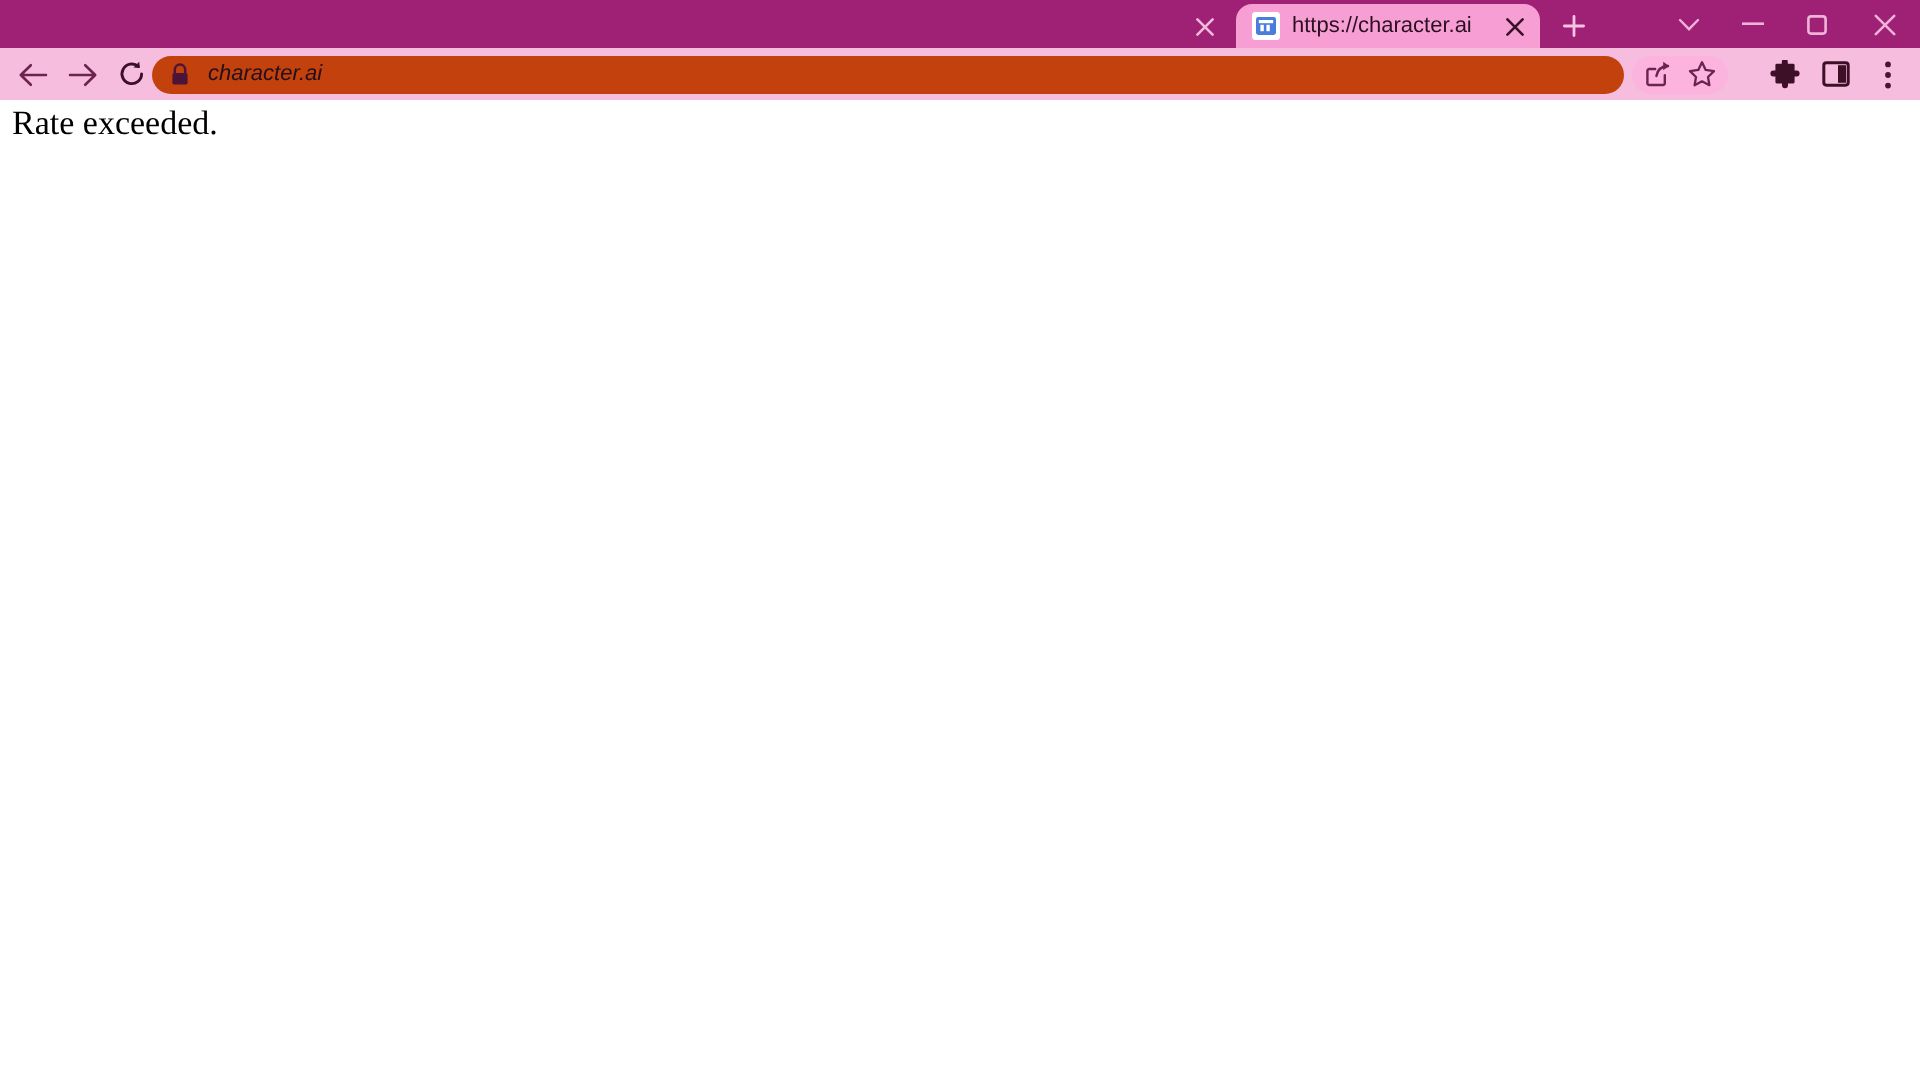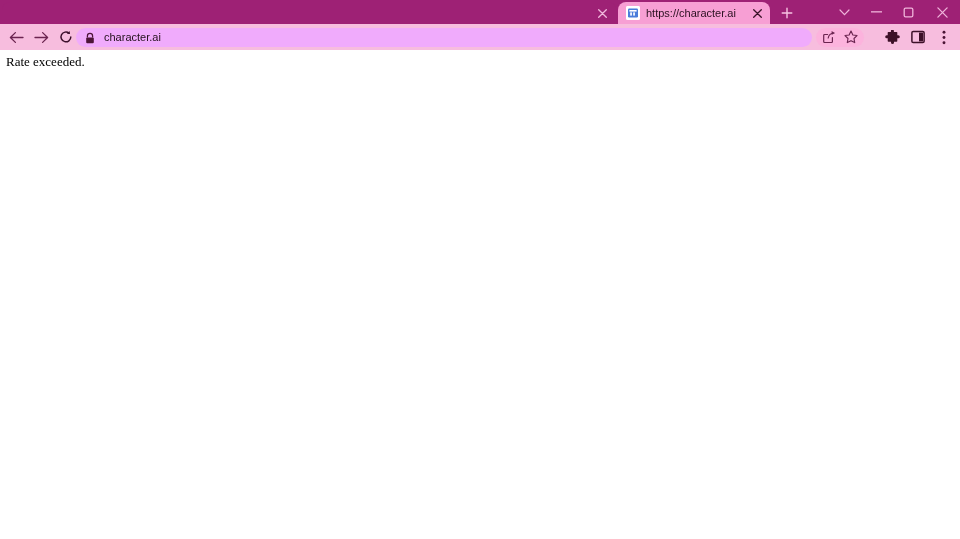--- a/index.html
+++ b/index.html
@@ -136,25 +136,26 @@
     align-items: center;
   }
   .nav-group .tb-icon { margin-right: 1px; }
 
   .omnibox {
     position: absolute;
     left: 76px;
     top: 4px;
     width: 736px;
     height: 19px;
-    background: #f0abfc;
+    background: #c2410c;
     border-radius: 10px;
     display: flex;
     align-items: center;
     padding-left: 8px;
+    font-style: italic;
   }
 
   .omnibox-lock { width: 12px; height: 13px; flex: none; display: block; }
 
   .omnibox-text {
     margin-left: 8px;
     font-size: 11px;
     color: #23101c;
     line-height: 13px;
     white-space: nowrap;
@@ -187,21 +188,21 @@
     height: 484px;
     background: #ffffff;
     overflow: hidden;
   }
 
   .page-message {
     position: absolute;
     left: 6px;
     top: 4px;
     font-family: "Liberation Serif", serif;
-    font-size: 13px;
+    font-size: 17px;
     line-height: 16px;
     color: #000000;
     white-space: nowrap;
   }
 
   .statusline {
     position: absolute;
     left: 0;
     top: 534px;
     width: 960px;

